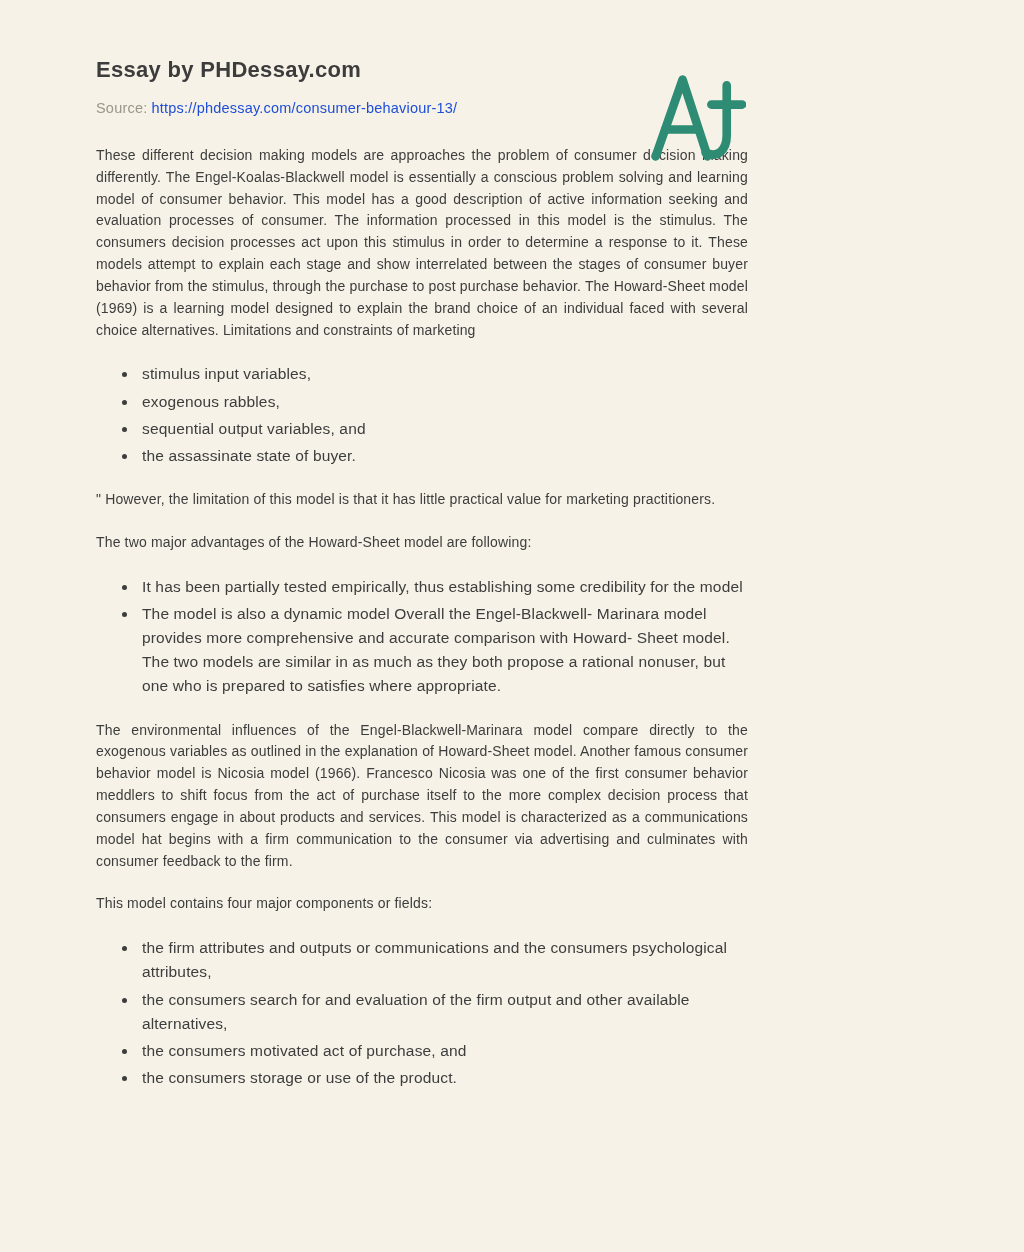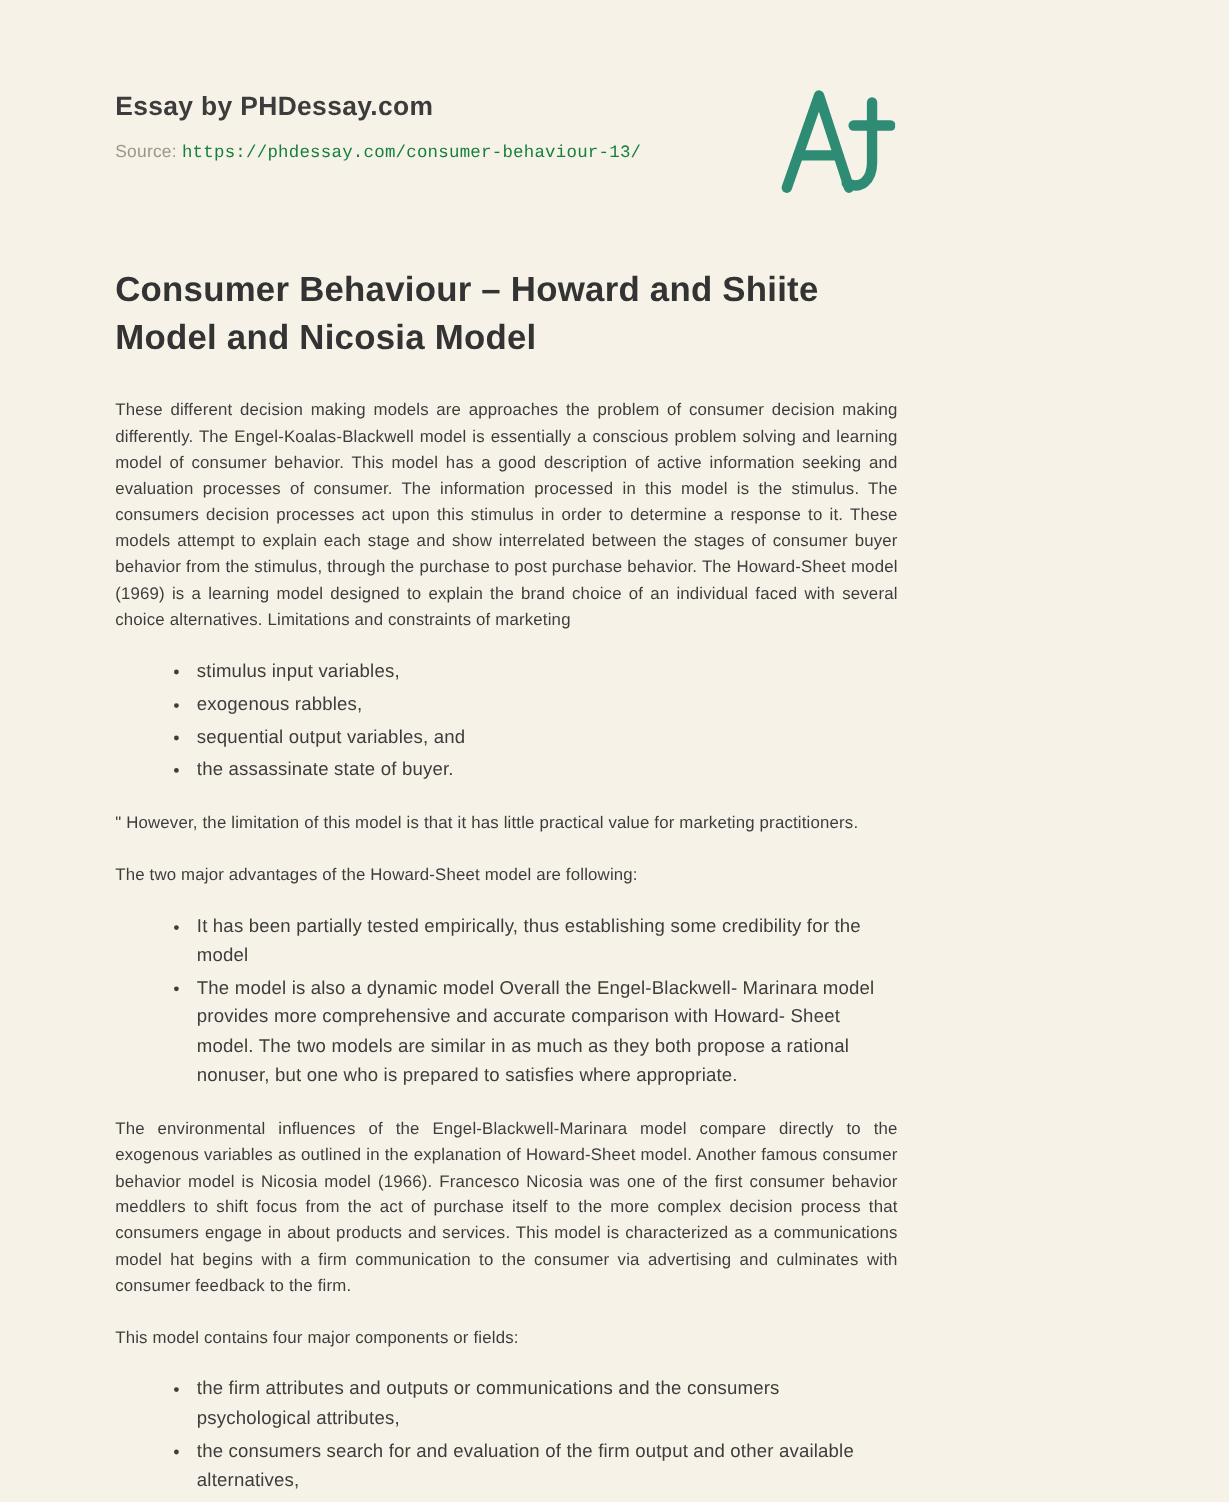--- a/index.html
+++ b/index.html
@@ -6,39 +6,38 @@
   html, body {
     width: 1024px;
     background: #f7f2e7;
     font-family: "Liberation Sans", sans-serif;
   }
   body { height: 1252px; overflow: hidden; }
   .page {
     position: relative;
     width: 844px;
     height: 1252px;
-    padding: 76px 96px 0 96px;
+    padding: 57px 96px 0 96px;
   }
   .byline {
     font-size: 22px;
     font-weight: 700;
     color: #3c3c3c;
     letter-spacing: 0.3px;
   }
   .source-line {
     margin-top: 17px;
     font-size: 14.5px;
     color: #9b968a;
     letter-spacing: 0.2px;
   }
   .source-line a {
-    color: #15803d;
+    color: #1d4ed8;
     text-decoration: none;
     cursor: pointer;
-    font-family: Liberation Mono, monospace;
   }
   .logo {
     position: absolute;
     top: 70px;
     right: 98px;
     width: 100px;
     height: 96px;
   }
   .title {
     margin-top: 86px;
@@ -52,21 +51,21 @@
   .content { margin-top: 29px; }
   .para {
     font-size: 14px;
     color: #3d3d3d;
     line-height: 1.56;
     text-align: justify;
     letter-spacing: 0.15px;
     margin-bottom: 21px;
   }
   ul.bullets {
-    margin: 0 0 21px 64px;
+    margin: 0 0 21px 42px;
     list-style: disc;
   }
   ul.bullets li {
     font-size: 15.5px;
     color: #3d3d3d;
     line-height: 1.56;
     letter-spacing: 0.15px;
     margin-bottom: 3px;
     padding-left: 4px;
   }
@@ -85,21 +84,20 @@
 
   <div class="logo">
     <svg viewBox="0 0 100 100" width="100" height="96" fill="none" stroke="#2e8b74" stroke-width="9" stroke-linecap="round" stroke-linejoin="round">
       <path d="M 8 90 L 36 10 L 62 90"></path>
       <path d="M 18 62 L 52 62"></path>
       <path d="M 82 16 L 82 68 C 82 84 72 92 60 86"></path>
       <path d="M 66 36 L 98 36"></path>
     </svg>
   </div>
 
-  <h1 class="title">Consumer Behaviour – Howard and Shiite Model and Nicosia Model</h1>
 
   <div class="content">
       <p class="para">These different decision making models are approaches the problem of consumer decision making differently. The Engel-Koalas-Blackwell model is essentially a conscious problem solving and learning model of consumer behavior. This model has a good description of active information seeking and evaluation processes of consumer. The information processed in this model is the stimulus. The consumers decision processes act upon this stimulus in order to determine a response to it. These models attempt to explain each stage and show interrelated between the stages of consumer buyer behavior from the stimulus, through the purchase to post purchase behavior. The Howard-Sheet model (1969) is a learning model designed to explain the brand choice of an individual faced with several choice alternatives. Limitations and constraints of marketing</p>
       <ul class="bullets">
         <li>stimulus input variables,</li>
         <li>exogenous rabbles,</li>
         <li>sequential output variables, and</li>
         <li>the assassinate state of buyer.</li>
       </ul>
       <p class="para">" However, the limitation of this model is that it has little practical value for marketing practitioners.</p>

